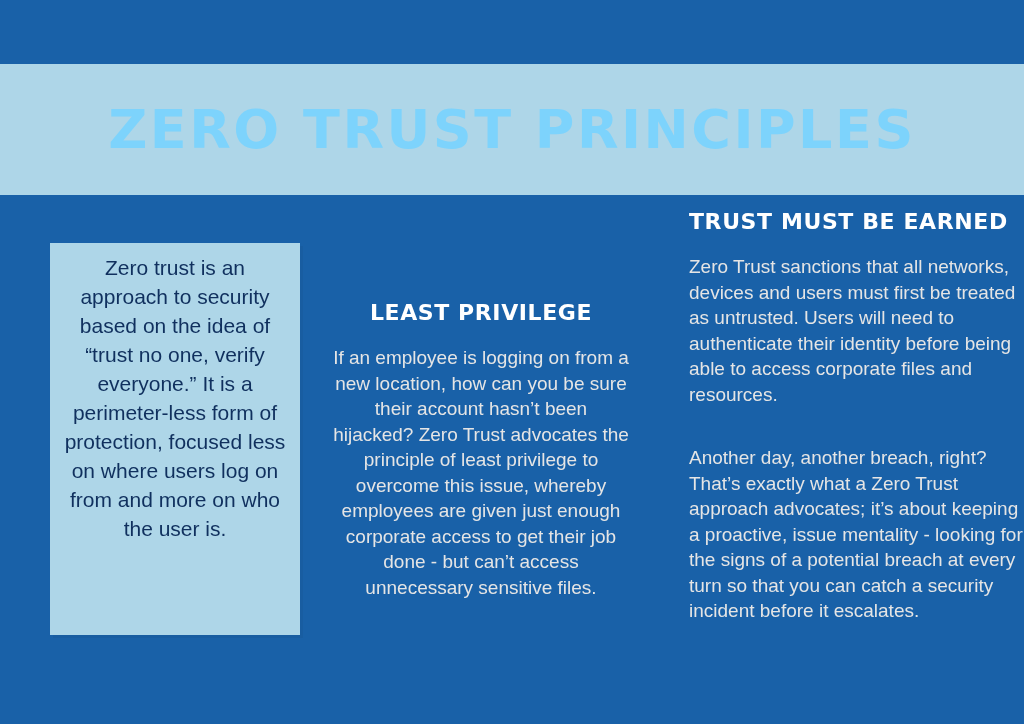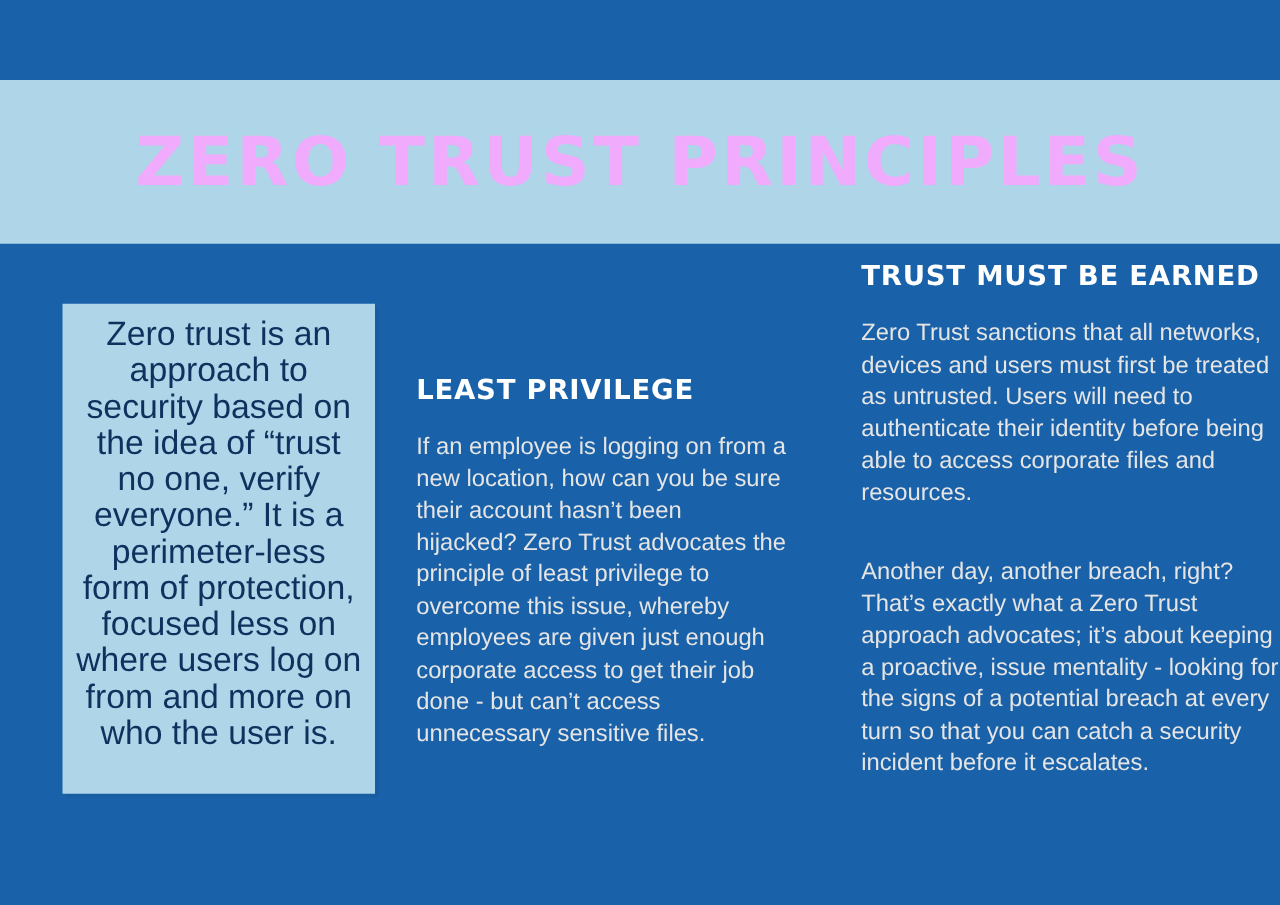--- a/index.html
+++ b/index.html
@@ -35,52 +35,53 @@
     left: 0;
     top: 64px;
     width: 1024px;
     height: 131px;
     display: flex;
     align-items: center;
     justify-content: center;
     font-size: 54px;
     font-weight: bold;
     letter-spacing: 2.5px;
-    color: #f0abfc;
+    color: #7dd3fc;
     text-transform: uppercase;
     font-family: "DejaVu Sans", sans-serif;
   }
   
   .note-card {
     position: absolute;
     left: 50px;
     top: 243px;
     width: 250px;
     height: 392px;
     background: #aed6e8;
     box-shadow: 3px 3px 0 rgba(0,0,0,0.04);
   }
   .note-card .note-text {
     position: absolute;
     left: 10px;
     top: 10px;
     width: 230px;
     text-align: center;
-    font-size: 27px;
+    font-size: 21px;
     line-height: 29px;
     color: #10305e;
     font-weight: normal;
     font-family: "Liberation Sans", sans-serif;
   }
   
   .col-mid {
     position: absolute;
     left: 333px;
     top: 300px;
     width: 296px;
+    text-align: center;
   }
   .col-right {
     position: absolute;
     left: 657px;
     top: 209px;
     width: 340px;
     margin-left: 32px;
   }
   .sec-heading {
     font-size: 22px;

